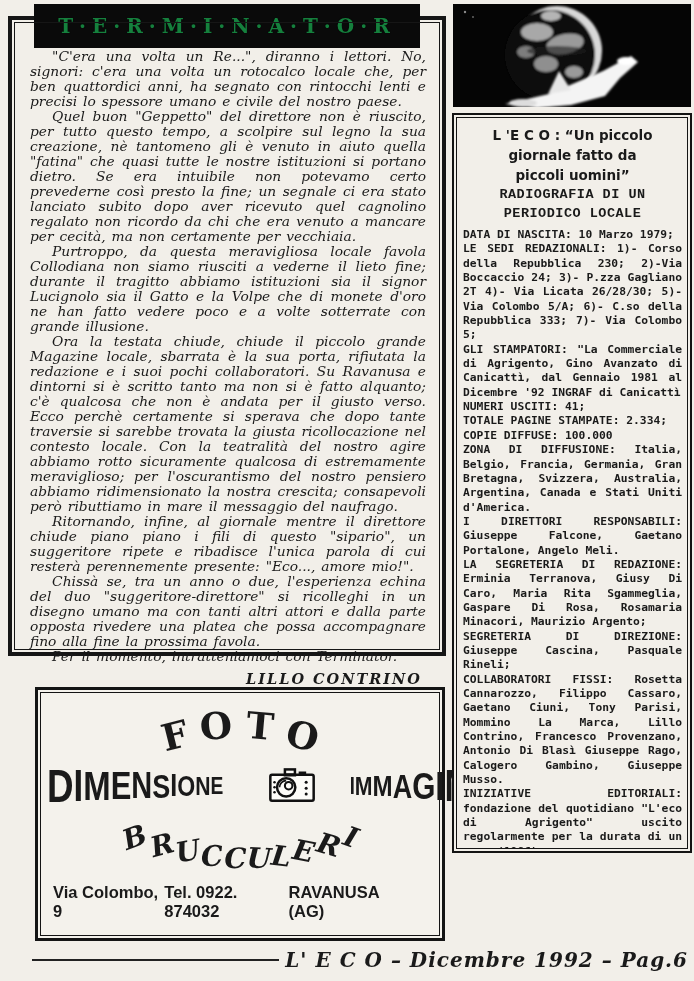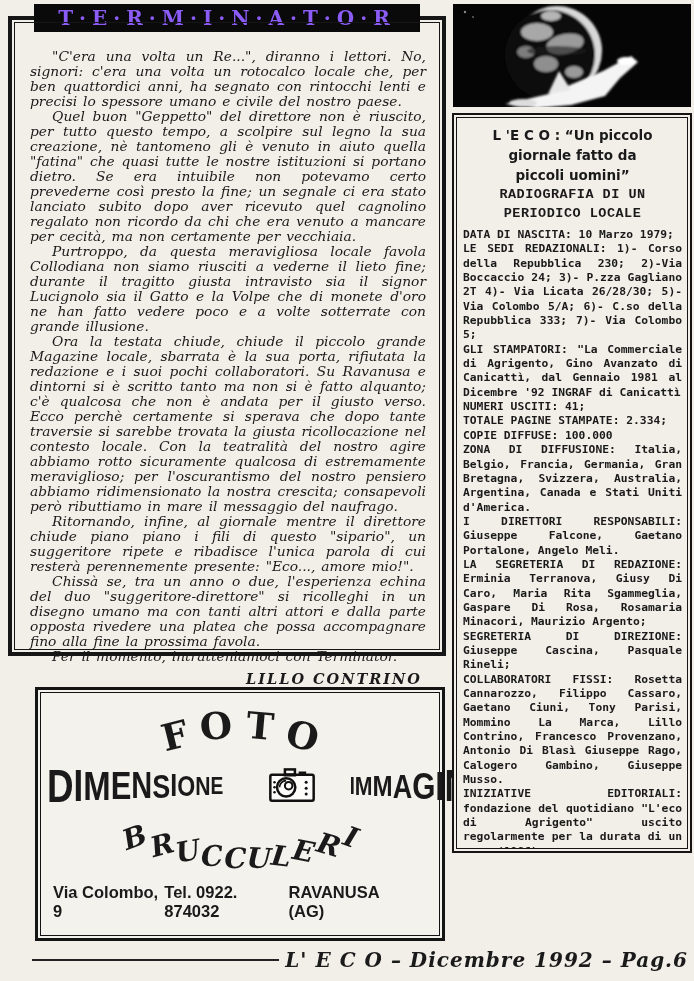--- a/index.html
+++ b/index.html
@@ -5,22 +5,22 @@
   html,body{margin:0;padding:0;}
   body{background:#d8d5cf;}
   .page{position:relative;width:694px;height:981px;background:#f2efe9;overflow:hidden;
         font-family:"DejaVu Serif",serif;color:#1a1a1a;}
 
   
   .article-box{position:absolute;left:8px;top:16px;width:430px;height:632px;
                border:4px solid #161616;background:#f2efe9;}
   .article-inner{position:absolute;left:2px;top:2px;right:2px;bottom:2px;
                  border:1px solid #161616;padding:0 13px 0 15px;box-sizing:border-box;}
-  .article-title{position:absolute;left:22px;top:-16px;width:386px;height:28px;
-                 background:#0a0a0a;color:#8b5cf6;display:flex;align-items:center;justify-content:center;
+  .article-title{position:absolute;left:22px;top:-16px;width:386px;height:44px;
+                 background:#0a0a0a;color:#15803d;display:flex;align-items:center;justify-content:center;
                  font-family:"DejaVu Serif",serif;font-weight:bold;font-size:20px;letter-spacing:6px;
                  text-shadow:0 0 1px #000;white-space:nowrap;overflow:hidden;}
   .article-body{margin-top:26px;font-style:italic;font-size:13.8px;line-height:15px;
                 text-align:justify;word-spacing:1.5px;}
   .article-body p{margin:0;text-indent:1.6em;}
   .article-byline{text-align:right;font-style:italic;font-weight:bold;font-size:14.5px;
                   letter-spacing:2px;margin-top:6px;padding-right:4px;}
 
   
   .ad-box{position:absolute;left:35px;top:687px;width:404px;height:248px;
@@ -66,21 +66,21 @@
 <body>
 
 <div class="page">
 
   <div class="article-box">
     <div class="article-title">T·E·R·M·I·N·A·T·O·R</div>
     <div class="article-inner">
       <div class="article-body">
           <p>"C'era una volta un Re...", diranno i lettori. No, signori: c'era una volta un rotocalco locale che, per ben quattordici anni, ha segnato con rintocchi lenti e precisi lo spessore umano e civile del nostro paese.</p>
           <p>Quel buon "Geppetto" del direttore non è riuscito, per tutto questo tempo, a scolpire sul legno la sua creazione, nè tantomeno gli è venuto in aiuto quella "fatina" che quasi tutte le nostre istituzioni si portano dietro. Se era intuibile non potevamo certo prevederne così presto la fine; un segnale ci era stato lanciato subito dopo aver ricevuto quel cagnolino regalato non ricordo da chi che era venuto a mancare per cecità, ma non certamente per vecchiaia.</p>
-          <p>Purtroppo, da questa meravigliosa locale favola Collodiana non siamo riusciti a vederne il lieto fine; durante il tragitto giusta intravisto sia il signor Lucignolo sia il Gatto e la Volpe che di monete d'oro ne han fatto vedere poco e a volte sotterrate con grande illusione.</p>
+          <p>Purtroppo, da questa meravigliosa locale favola Collodiana non siamo riusciti a vederne il lieto fine; durante il tragitto abbiamo istituzioni sia il signor Lucignolo sia il Gatto e la Volpe che di monete d'oro ne han fatto vedere poco e a volte sotterrate con grande illusione.</p>
           <p>Ora la testata chiude, chiude il piccolo grande Magazine locale, sbarrata è la sua porta, rifiutata la redazione e i suoi pochi collaboratori. Su Ravanusa e dintorni si è scritto tanto ma non si è fatto alquanto; c'è qualcosa che non è andata per il giusto verso. Ecco perchè certamente si sperava che dopo tante traversie si sarebbe trovata la giusta ricollocazione nel contesto locale. Con la teatralità del nostro agire abbiamo rotto sicuramente qualcosa di estremamente meraviglioso; per l'oscurantismo del nostro pensiero abbiamo ridimensionato la nostra crescita; consapevoli però ributtiamo in mare il messaggio del naufrago.</p>
           <p>Ritornando, infine, al giornale mentre il direttore chiude piano piano i fili di questo "sipario", un suggeritore  ripete e ribadisce l'unica parola di cui resterà perennemente presente: "Eco..., amore mio!".</p>
           <p>Chissà se, tra un anno o due, l'esperienza echina del duo "suggeritore-direttore" si ricolleghi in un disegno umano ma con tanti altri attori e dalla parte opposta rivedere una platea che possa accompagnare fino alla fine la prossima favola.</p>
           <p>Per il momento, intratteniamoci con Terminator.</p>
         </div>
       <div class="article-byline">LILLO CONTRINO</div>
     </div>
   </div>
 
   <div class="ad-box">

